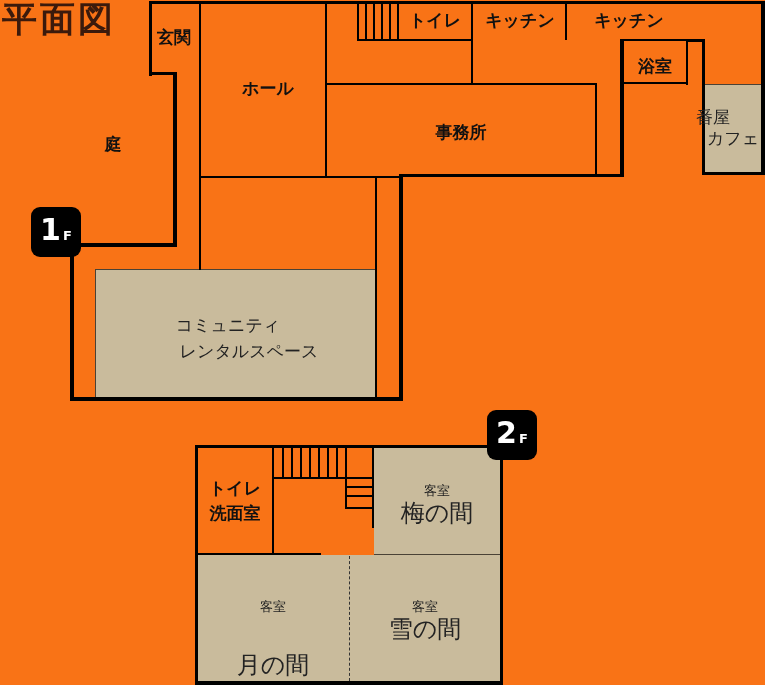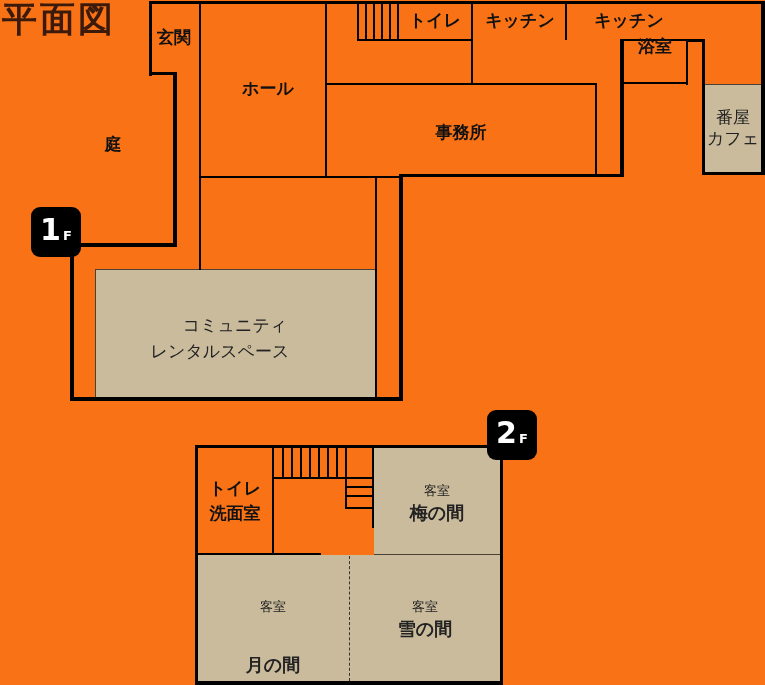--- a/index.html
+++ b/index.html
@@ -4,21 +4,21 @@
 <style>
   html, body { margin:0; padding:0; background:#ffffff; }
   #canvas { position:relative; width:765px; height:685px; overflow:hidden; background:#f97316;
             font-family:"DejaVu Sans", "Liberation Sans", sans-serif; }
   .w { position:absolute; background:#000000; }
   .room { position:absolute; background:#c9bb9c; }
   .lbl { position:absolute; transform:translate(-50%,-50%); white-space:nowrap; color:#111111; line-height:1; }
   .bold { font-weight:bold; font-size:17px; }
   .reg { font-weight:normal; font-size:17px; color:#222222; }
   .small { font-weight:normal; font-size:13px; color:#222222; }
-  .big { font-weight:bold; font-size:18px; color:#222222; }
+  .big { font-weight:normal; font-size:24px; color:#222222; }
   .title { position:absolute; left:2px; top:-2px; font-family:"DejaVu Serif", "Liberation Serif", serif;
            font-weight:bold; font-size:35px; color:#3b1a0c; letter-spacing:3px; line-height:42px; }
   .badge { position:absolute; width:50px; height:50px; background:#000000; border-radius:9px;
            display:flex; align-items:baseline; justify-content:center; color:#ffffff; box-sizing:border-box; padding-top:8px; }
   .badge .num { font-size:30px; font-weight:bold; line-height:30px; }
   .badge .suf { font-size:13px; font-weight:bold; margin-left:2px; }
   .dash { position:absolute; width:0; border-left:1px dashed #333333; }
 </style>
 </head>
 <body>
@@ -67,27 +67,27 @@
       <div class="w" style="left:381px;top:3px;width:2px;height:37px"></div>
       <div class="w" style="left:389px;top:3px;width:2px;height:37px"></div>
       <div class="w" style="left:397px;top:3px;width:2px;height:37px"></div>
     </div>
 
     <div class="lbl bold" style="left:174px;top:37px">玄関</div>
     <div class="lbl bold" style="left:268px;top:88px">ホール</div>
     <div class="lbl bold" style="left:435px;top:20px">トイレ</div>
     <div class="lbl bold" style="left:520px;top:20px">キッチン</div>
     <div class="lbl bold" style="left:629px;top:20px">キッチン</div>
-    <div class="lbl bold" style="left:655px;top:46px">浴室</div>
+    <div class="lbl bold" style="left:655px;top:66px">浴室</div>
     <div class="lbl bold" style="left:461px;top:132px">事務所</div>
     <div class="lbl bold" style="left:113px;top:144px">庭</div>
-    <div class="lbl reg" style="left:733px;top:117px">番屋</div>
+    <div class="lbl reg" style="left:713px;top:117px">番屋</div>
     <div class="lbl reg" style="left:733px;top:138px">カフェ</div>
-    <div class="lbl reg" style="left:235px;top:325px">コミュニティ</div>
-    <div class="lbl reg" style="left:220px;top:351px">レンタルスペース</div>
+    <div class="lbl reg" style="left:228px;top:325px">コミュニティ</div>
+    <div class="lbl reg" style="left:249px;top:351px">レンタルスペース</div>
 
     <div class="badge" style="left:31px;top:207px">
       <span class="num">1</span>
       <span class="suf">F</span>
     </div>
   </div>
 
   <div>
 
     <div class="room" style="left:374px;top:448px;width:126px;height:107px;border-bottom:1px solid #4a4236;box-sizing:border-box;"></div>

